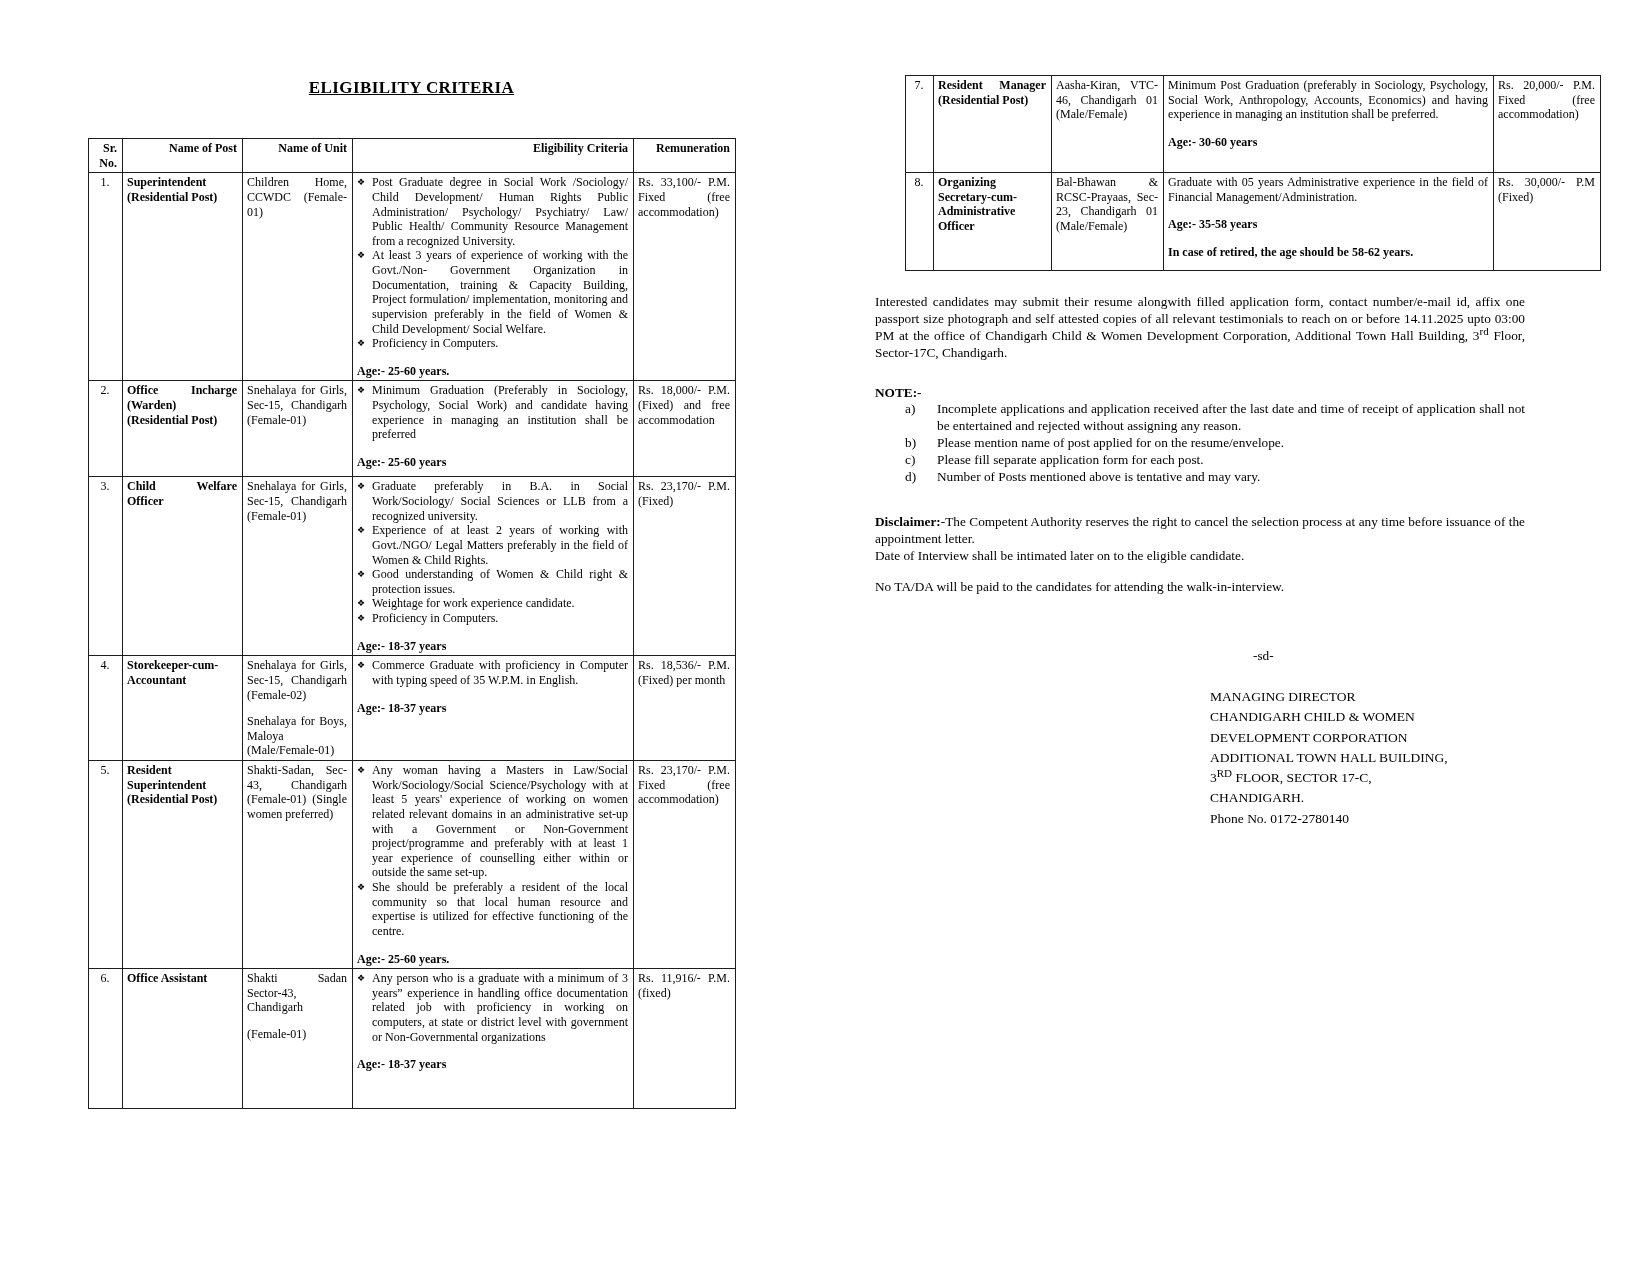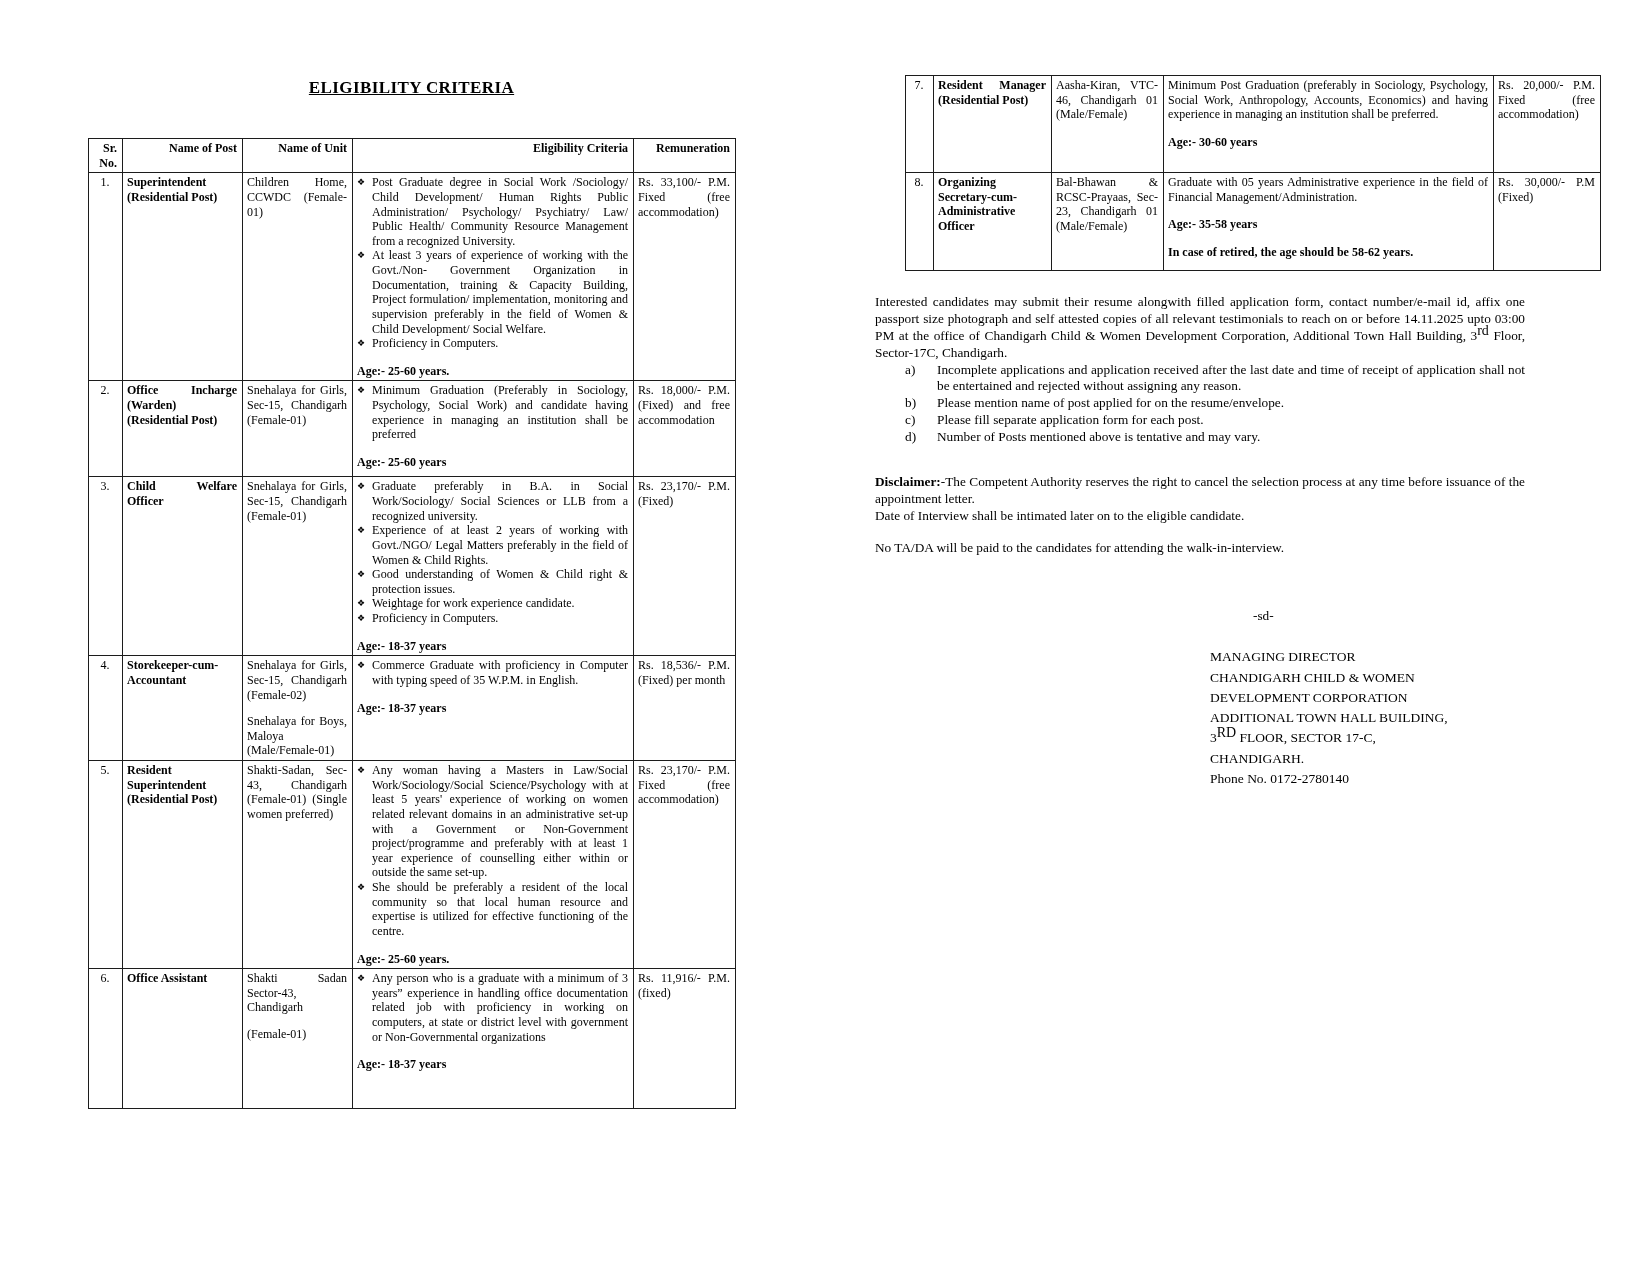--- a/index.html
+++ b/index.html
@@ -36,21 +36,21 @@
   .note-h { font-weight:bold; margin-top:23px; }
   .note-item { display:flex; padding-left:30px; }
   .note-item .lb { flex:0 0 32px; }
   .note-item .tx { flex:1; text-align:justify; }
   .disc { margin-top:28px; text-align:justify; }
   .disc .dlb { font-weight:bold; }
   .intv { }
   .tada { margin-top:15px; font-weight:normal; }
   .sd   { margin-top:52px; margin-left:378px; }
   .sig  { margin-top:22px; margin-left:335px; line-height:1.5; font-size:13.5px; }
-  sup { font-size:14px; vertical-align:super; line-height:0; }
+  sup { font-size:11px; vertical-align:super; line-height:0; }
 </style>
 </head>
 <body>
 
 <div class="doc">
 
   <div class="title">ELIGIBILITY CRITERIA</div>
 
   <table class="tbl-left">
     <colgroup>
@@ -219,20 +219,21 @@
       </td>
       <td class="rem">Rs. 30,000/- P.M (Fixed)</td>
     </tr>
   </tbody>
     </table>
 
   <div class="rtext">
 
     <div class="intro"><span>Interested candidates may submit their resume alongwith filled application form, contact number/e-mail id, affix one passport size photograph and self attested copies of all relevant testimonials to reach on or before 14.11.2025 upto 03:00 PM at the office of Chandigarh Child &amp; Women Development Corporation, Additional Town Hall Building, 3</span><sup>rd</sup><span> Floor, Sector-17C, Chandigarh.</span></div>
 
+    <div class="note-h">NOTE:-</div>
     <div class="note-item">
       <span class="lb">a)</span>
       <span class="tx">Incomplete applications and application received after the last date and time of receipt of application shall not be entertained and rejected without assigning any reason.</span>
     </div>
     <div class="note-item">
       <span class="lb">b)</span>
       <span class="tx">Please mention name of post applied for on the resume/envelope.</span>
     </div>
     <div class="note-item">
       <span class="lb">c)</span>

